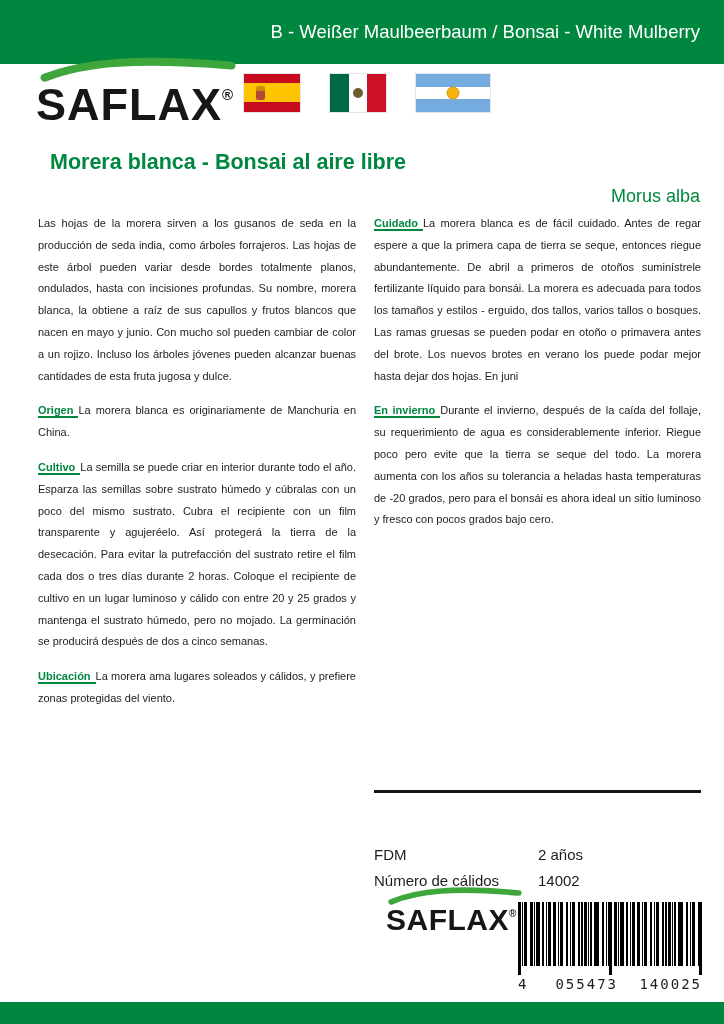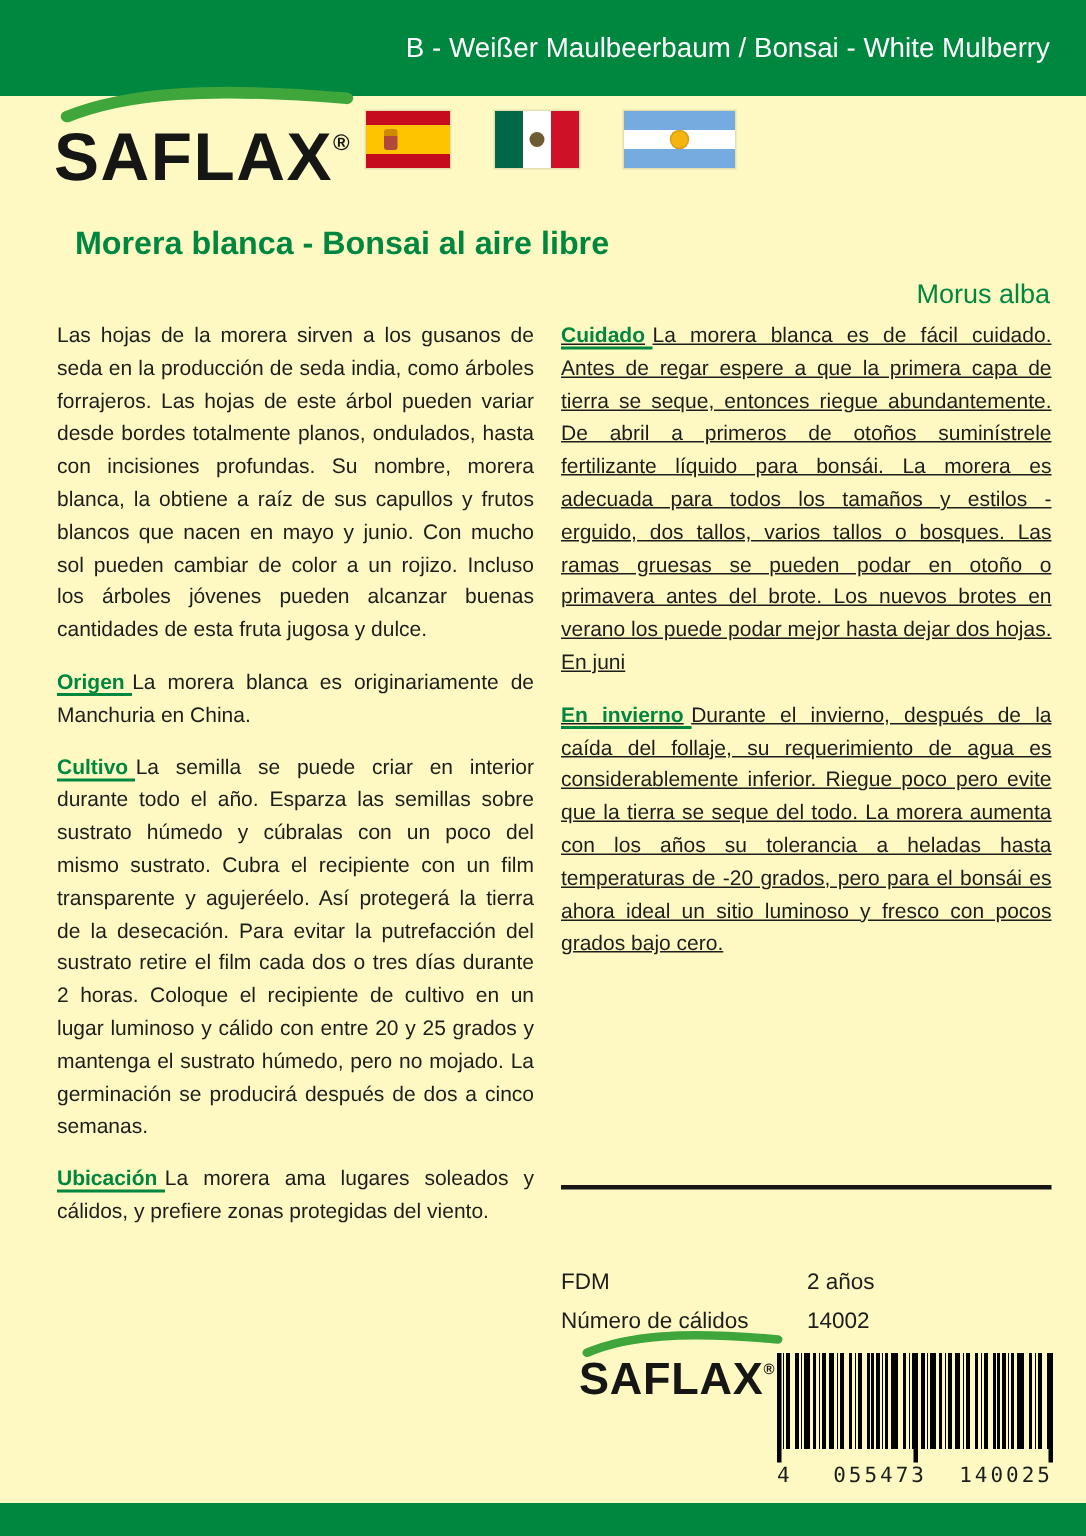--- a/index.html
+++ b/index.html
@@ -2,21 +2,21 @@
 <html lang="es" style="--green: #00873f; --brush-green: #3fa63c;"><head>
 <meta charset="utf-8">
 <style>
   :root{
     --green:#00873f;
     --brush-green:#3fa63c;
     --ink:#1d1d1b;
   }
   html,body{margin:0;padding:0;background:#e9e9e9;}
   .page{
-    position:relative;width:724px;height:1024px;background:#fef9c3;
+    position:relative;width:724px;height:1024px;background:#ffffff;
     font-family:"Liberation Sans",sans-serif;color:var(--ink);
     overflow:hidden;margin:0 auto;
   }
   
   .top-bar{
     position:absolute;top:0;left:0;width:100%;height:64px;background:var(--green);
     display:flex;align-items:center;justify-content:flex-end;
     box-sizing:border-box;padding-right:24px;
   }
   .top-bar-text{color:#ffffff;font-size:18.5px;}
@@ -42,23 +42,23 @@
   .mx-emblem{position:absolute;left:50%;top:50%;width:10px;height:10px;transform:translate(-50%,-50%);
     background:#6e5b32;border-radius:50%;}
   .flag-ar{width:74px;background:linear-gradient(180deg,#74acdf 0 33.4%,#ffffff 33.4% 66.6%,#74acdf 66.6% 100%);}
   .ar-sun{position:absolute;left:50%;top:50%;width:11px;height:11px;transform:translate(-50%,-50%);
     background:#f6b40e;border-radius:50%;box-shadow:0 0 0 1px #d99e1a;}
   
   .title{position:absolute;top:150px;left:50px;margin:0;font-size:21.5px;font-weight:bold;color:var(--green);}
   .species{position:absolute;top:186px;right:24px;font-size:18px;color:var(--green);margin-left:17px;}
   
   .columns{position:absolute;top:213px;left:38px;width:663px;display:flex;gap:18px;}
-  .col{text-align:justify;font-size:14px;line-height:21.8px;}
+  .col{text-align:justify;font-size:11px;line-height:21.8px;}
   .col-left{width:318px;}
-  .col-right{width:327px;text-decoration:underline;}
+  .col-right{width:327px;}
   .para{margin:0 0 13px 0;}
   .lead{font-weight:bold;color:var(--green);border-bottom:2px solid var(--green);padding-right:5px;}
   
   .rule{position:absolute;left:374px;top:790px;width:327px;height:3px;background:#161615;}
   .info{position:absolute;left:374px;top:846px;width:327px;font-size:15px;}
   .info-row{display:flex;margin-bottom:9px;}
   .info-label{width:164px;}
   
   .barcode{position:absolute;left:518px;top:902px;width:184px;}
   .bars{

